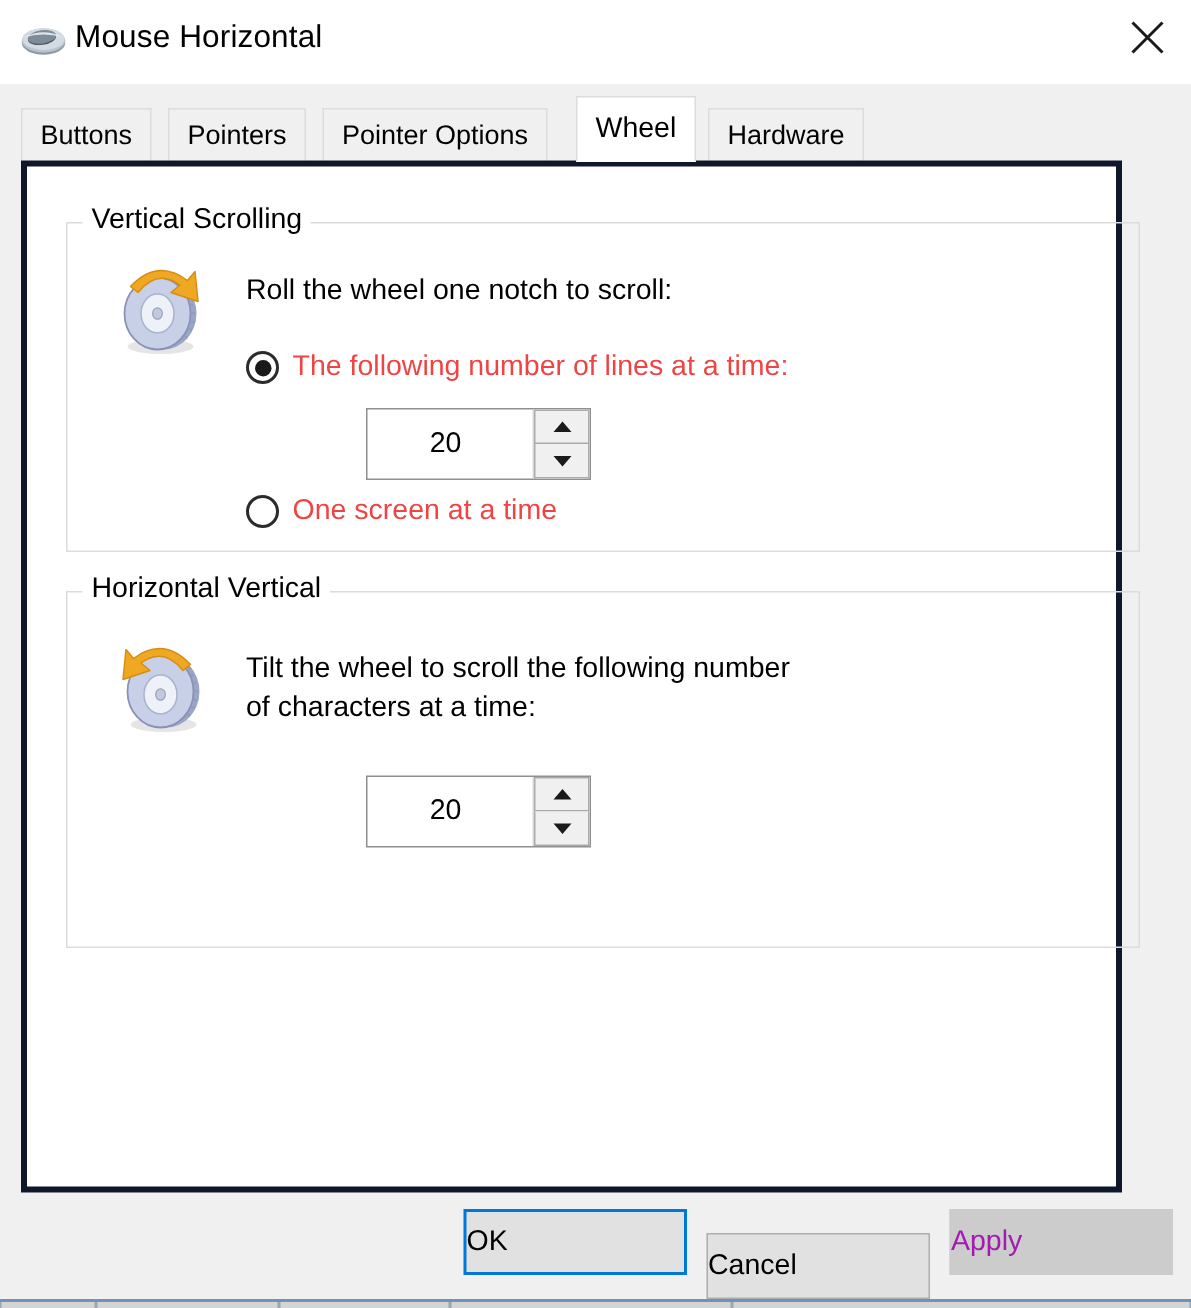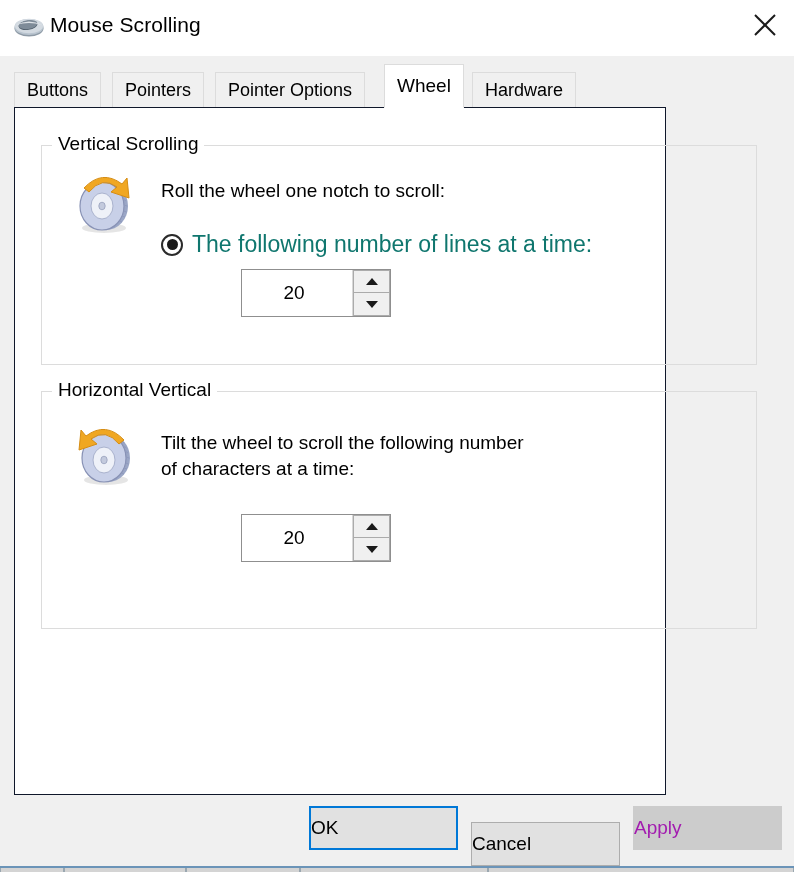--- a/index.html
+++ b/index.html
@@ -88,24 +88,24 @@
     border: 1px solid #dcdcdc;
     border-bottom: 1px solid #ffffff;
     z-index: 5;
     font-size: 19px;
   }
 
   
   #content-panel {
     position: absolute;
     left: 14px; top: 107px;
-    width: 652px;
+    width: 734px;
     height: 688px;
     background: #ffffff;
-    border: 1px solid #0f172a;
+    border: 4px solid #0f172a;
     box-sizing: border-box;
     z-index: 1;
   }
 
   
   .groupbox {
     position: absolute;
     border: 1px solid #dcdcdc;
     box-sizing: border-box;
     background: transparent;
@@ -173,22 +173,22 @@
   .radio-mark.checked::after {
     content: "";
     position: absolute;
     left: 50%; top: 50%;
     width: 11px; height: 11px;
     margin: -5.5px 0 0 -5.5px;
     border-radius: 50%;
     background: #1a1a1a;
   }
   .radio-label {
-    font-size: 23px;
-    color: #0f766e;
+    font-size: 19px;
+    color: #ef4444;
     margin-left: 9px;
     white-space: nowrap;
   }
   #radio-lines { left: 119px; top: 85px; }
   #radio-screen { left: 119px; top: 181px; }
 
   
   .spinner {
     position: absolute;
     width: 150px;
@@ -309,21 +309,21 @@
       <svg width="32" height="22" viewBox="0 0 32 22">
         <ellipse cx="16" cy="12.5" rx="14.5" ry="8" fill="#8e9aa6"></ellipse>
         <ellipse cx="16" cy="11" rx="14.5" ry="8" fill="#b9c4cf"></ellipse>
         <ellipse cx="16" cy="10" rx="14" ry="7.3" fill="#d3dae1"></ellipse>
         <ellipse cx="15" cy="9.3" rx="9.5" ry="4.6" fill="#4d5b68" transform="rotate(-8 15 9.3)"></ellipse>
         <ellipse cx="15" cy="8.6" rx="9.5" ry="4.4" fill="#7e8b98" transform="rotate(-8 15 8.6)"></ellipse>
         <path d="M3 9 Q16 2 29 9 Q16 5 3 9 Z" fill="#eef2f6" opacity="0.85"></path>
       </svg>
     </span>
 
-    <div id="title-text">Mouse Scrolling</div>
+    <div id="title-text">Mouse Horizontal</div>
 
     <div id="close-button">
       <span>
         <svg width="26" height="26" viewBox="0 0 26 26">
           <line x1="3" y1="3" x2="23" y2="23" stroke="#1a1a1a" stroke-width="2"></line>
           <line x1="23" y1="3" x2="3" y2="23" stroke="#1a1a1a" stroke-width="2"></line>
         </svg>
       </span>
     </div>
   </div>
@@ -384,20 +384,24 @@
         <div class="spinner-buttons">
           <div class="spinner-btn">
             <span class="arrow-up"></span>
           </div>
           <div class="spinner-btn">
             <span class="arrow-down"></span>
           </div>
         </div>
       </div>
 
+      <div class="radio-row" id="radio-screen">
+        <span class="radio-mark"></span>
+        <span class="radio-label">One screen at a time</span>
+      </div>
     </div>
 
     <div class="groupbox" id="groupbox-horizontal">
       <div class="groupbox-label">Horizontal Vertical</div>
 
       <span class="wheel-icon" id="wheel-icon-horizontal">
         <svg width="62" height="66" viewBox="0 0 62 66">
           <ellipse cx="32" cy="60" rx="22" ry="5" fill="#000" opacity="0.10"></ellipse>
           <ellipse cx="34" cy="38" rx="22" ry="24" fill="#9aa6c6"></ellipse>
           <ellipse cx="30" cy="38" rx="22" ry="24" fill="#c8d0e8"></ellipse>

